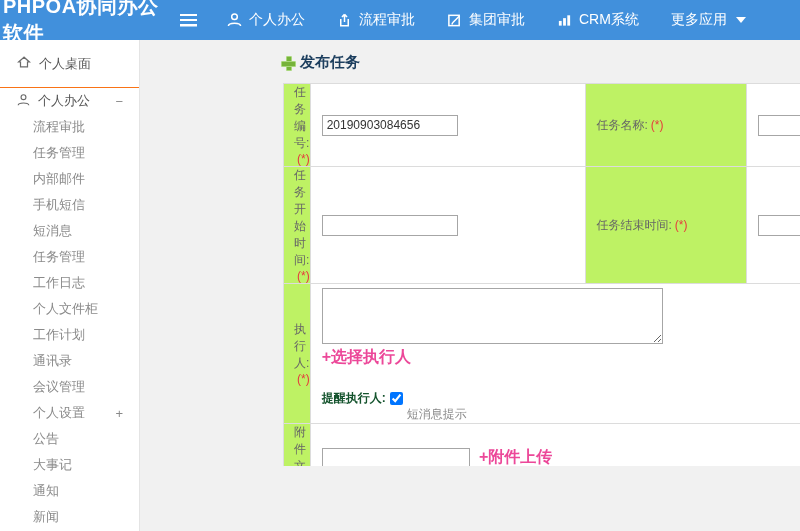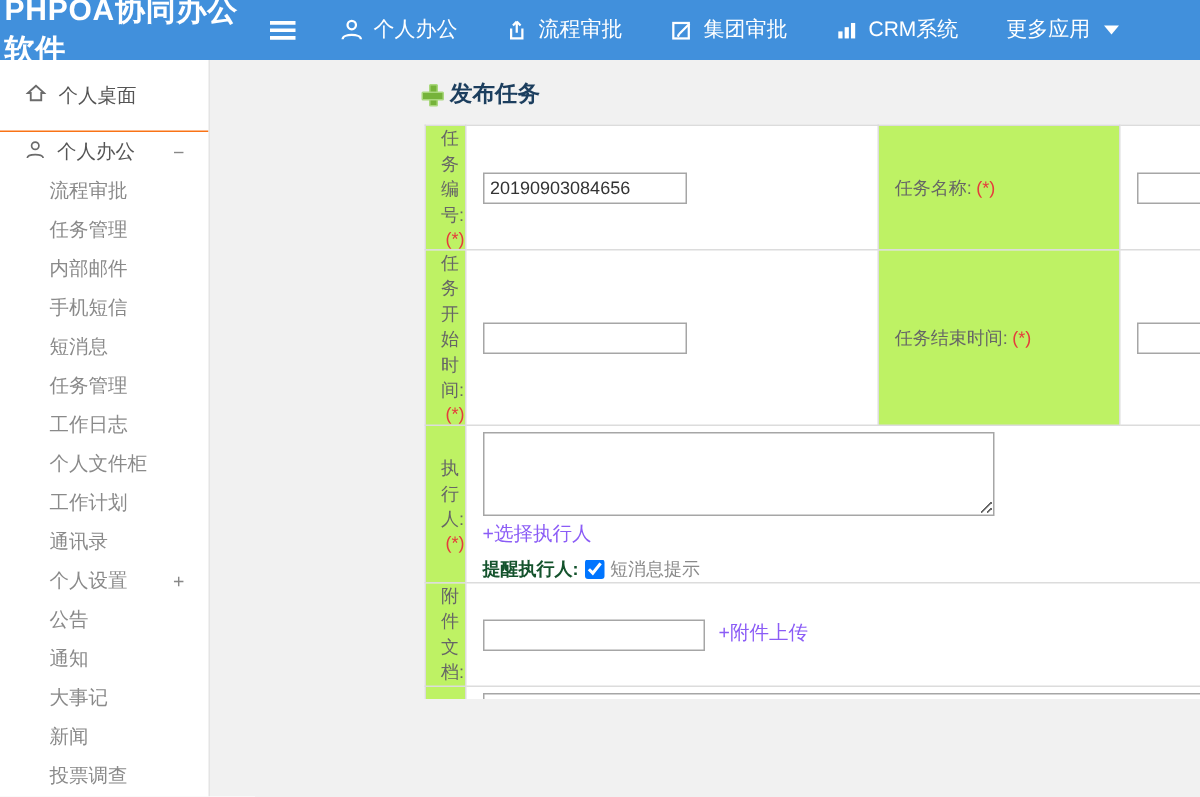--- a/index.html
+++ b/index.html
@@ -32,25 +32,25 @@
   .plus-ico::after  { content:""; position:absolute; top:4.5px; left:0; width:13px; height:4px; background:#76b33a; border:1px solid #a9d87c; border-radius:1px; }
 
   .form-wrap { position:absolute; left:143px; top:43px; }
   table.form { border-collapse:collapse; table-layout:fixed; background:#fff; }
   table.form td { border:1px solid #dcdcdc; font-size:12px; color:#666; vertical-align:middle; }
   td.lbl { background:#bef264; padding-left:10px; }
   td.inp { background:#fff; padding-left:11px; }
   .req { color:#e53c3c; font-style:normal; margin-left:3px; }
   input.txt { border:1px solid #a6a6a6; height:21px; font-size:12px; padding:1px 4px; color:#333; font-family:inherit; }
   textarea.ta { border:1px solid #a6a6a6; font-size:12px; color:#333; font-family:inherit; display:block; }
-  a.blue { color:#8b5cf6; text-decoration:none; font-size:13px; cursor:pointer; }
+  a.blue { color:#ec4899; text-decoration:none; font-size:16px; cursor:pointer;font-weight:bold; }
   .remind { margin-top:6px; font-size:12px; color:#333; display:flex; align-items:center; gap:4px; }
   .remind b { color:#14532d; }
   .remind input { width:13px; height:13px; }
-  .sms-lab { color:#8a8a8a; }
+  .sms-lab { color:#8a8a8a;margin-top:32px; }
 </style>
 </head>
 <body>
 
 <div class="navbar">
   <div class="brand">PHPOA协同办公软件</div>
   <span class="burger"></span>
 
   <div class="nav-item">
     <span>
@@ -139,31 +139,34 @@
   <div class="side-sub">
       <span>个人文件柜</span>
     </div>
   <div class="side-sub">
       <span>工作计划</span>
     </div>
   <div class="side-sub">
       <span>通讯录</span>
     </div>
   <div class="side-sub">
+      <span>会议管理</span>
+    </div>
+  <div class="side-sub">
     <span>个人设置</span>
     <span class="side-toggle">+</span>
   </div>
   <div class="side-sub">
       <span>公告</span>
     </div>
   <div class="side-sub">
+      <span>大事记</span>
+    </div>
+  <div class="side-sub">
       <span>通知</span>
-    </div>
-  <div class="side-sub">
-      <span>大事记</span>
     </div>
   <div class="side-sub">
       <span>新闻</span>
     </div>
   <div class="side-sub">
       <span>投票调查</span>
     </div>
 </div>
 
 <div class="content">

